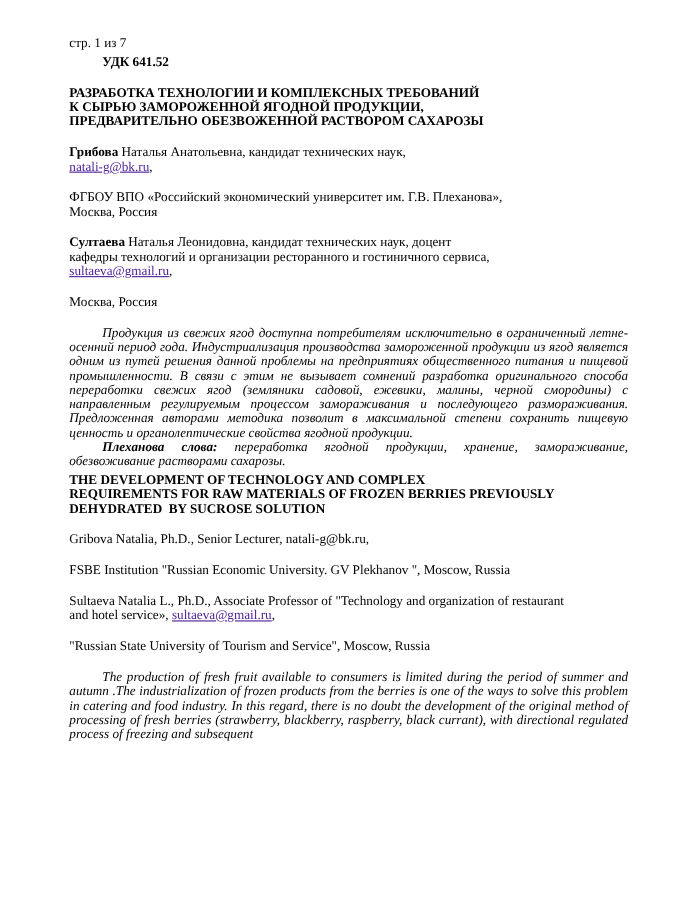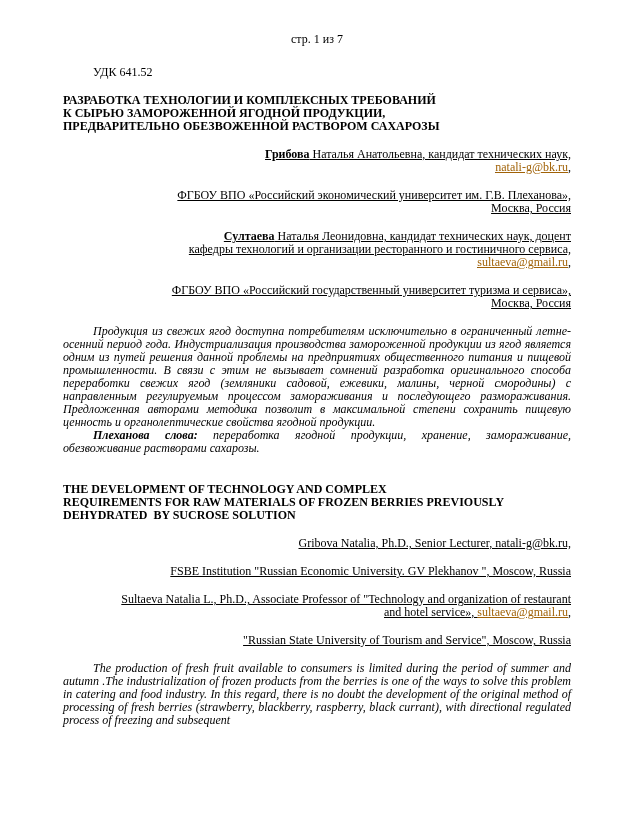--- a/index.html
+++ b/index.html
@@ -13,36 +13,36 @@
     height: 820px;
     background: #ffffff;
     box-sizing: border-box;
     padding: 33px 63px 0 63px;
     font-family: "Liberation Serif", serif;
     font-size: 12px;
     line-height: 13px;
     color: #000000;
     overflow: hidden;
   }
-  .pagenum   { text-align: center; }
-  .udk       { margin-top: 20px; text-indent: 30px; }
-  .c         { text-align: right; text-decoration: underline; }
+  .pagenum   { text-align: left; }
+  .udk       { margin-top: 4px; text-indent: 30px; font-weight: bold; }
+  .c         { text-align: left; }
   .b         { font-weight: bold; }
   .doc-title { margin-top: 15px; font-weight: bold; }
   .doc-title .tline { white-space: pre-wrap; }
   .block     { margin-top: 15px; }
   .block-lg  { margin-top: 20px; }
   .abstract  {
     text-align: justify;
     font-style: italic;
     text-indent: 30px;
   }
   .kw-label  { font-weight: bold; font-style: italic; }
   a.email {
-    color: #a16207;
+    color: #4c1d95;
     text-decoration: underline;
     cursor: pointer;
   }
   .suffix { color: #000000; }
 </style>
 </head>
 <body>
 
 <div class="page">
 
@@ -66,29 +66,28 @@
     <div>Москва, Россия</div>
   </div>
 
   <div class="block c">
     <div><span class="b">Султаева</span><span> Наталья Леонидовна, кандидат технических наук, доцент</span></div>
     <div>кафедры технологий и организации ресторанного и гостиничного сервиса,</div>
     <div><a class="email" href="#">sultaeva@gmail.ru</a><span class="suffix">,</span></div>
   </div>
 
   <div class="block c">
-    <div>ФГБОУ ВПО «Российский государственный университет туризма и сервиса»,</div>
     <div>Москва, Россия</div>
   </div>
 
   <div class="block abstract">Продукция из свежих ягод доступна потребителям исключительно в ограниченный летне-осенний период года. Индустриализация производства замороженной продукции из ягод является одним из путей решения данной проблемы на предприятиях общественного питания и пищевой промышленности. В связи с этим не вызывает сомнений разработка оригинального способа переработки свежих ягод (земляники садовой, ежевики, малины, черной смородины) с направленным регулируемым процессом замораживания и последующего размораживания. Предложенная авторами методика позволит в максимальной степени сохранить пищевую ценность и органолептические свойства ягодной продукции.</div>
 
   <div class="abstract"><span class="kw-label">Плеханова слова:</span><span> переработка ягодной продукции, хранение, замораживание, обезвоживание растворами сахарозы.</span></div>
 
-  <div class="doc-title block-lg" style="margin-top:28px">
+  <div class="doc-title block-lg" style="margin-top:4px">
     <div class="tline">THE DEVELOPMENT OF TECHNOLOGY AND COMPLEX</div>
     <div class="tline">REQUIREMENTS FOR RAW MATERIALS OF FROZEN BERRIES PREVIOUSLY</div>
     <div class="tline">DEHYDRATED  BY SUCROSE SOLUTION</div>
   </div>
 
   <div class="block c">Gribova Natalia, Ph.D., Senior Lecturer, natali-g@bk.ru,</div>
 
   <div class="block c">FSBE Institution "Russian Economic University. GV Plekhanov ", Moscow, Russia</div>
 
   <div class="block c">

